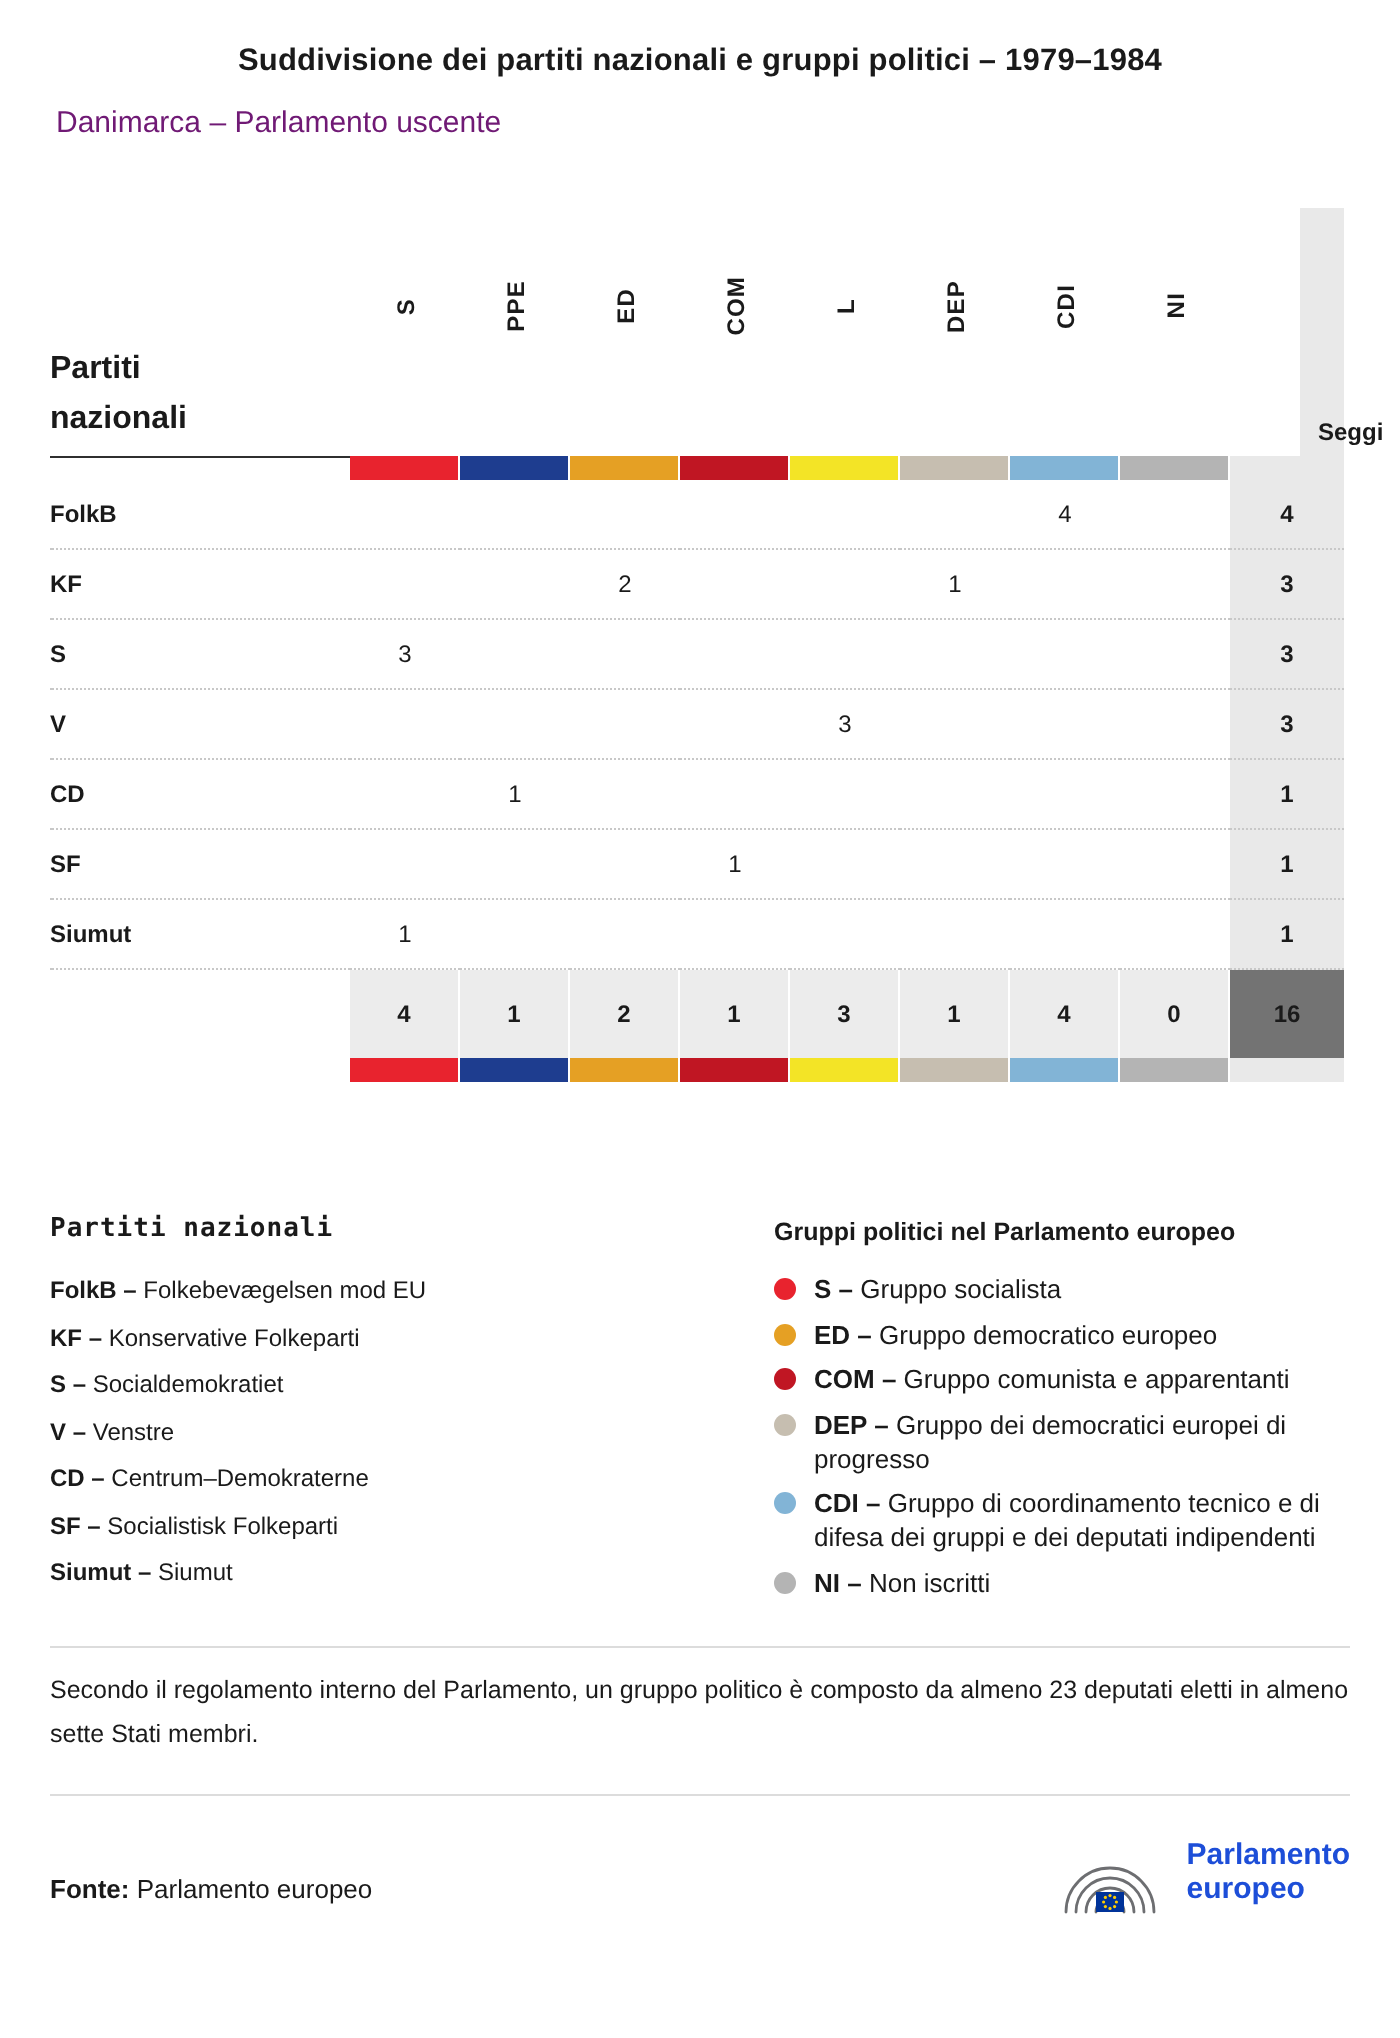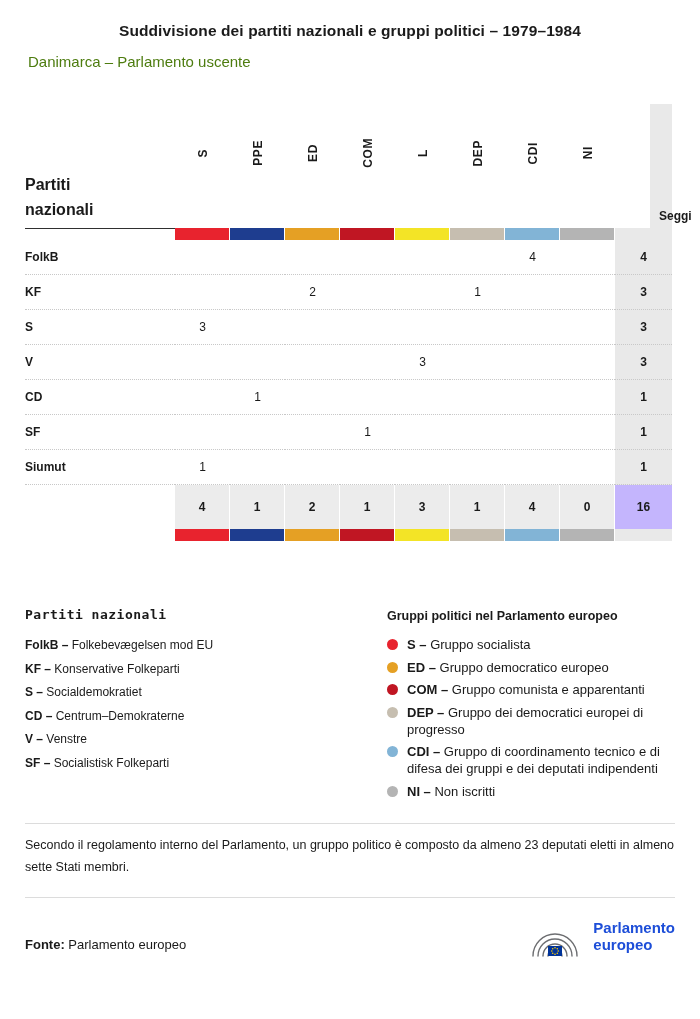--- a/index.html
+++ b/index.html
@@ -1,40 +1,40 @@
 <!DOCTYPE html>
 <html><head>
 <meta charset="utf-8">
 <style>
   * { box-sizing: border-box; }
   body { margin: 0; background: #fff; color: #1a1a1a; font-family: "Liberation Sans", sans-serif; }
   .page { width: 700px; height: 1019px; padding: 14px 25px 16px; overflow: hidden; position: relative; background: #fff; }
 
   h1.title { font-size: 15.5px; font-weight: 700; margin: 8px 0 0; letter-spacing: .1px; text-align: center; }
-  .subtitle { font-size: 15px; font-weight: 400; color: #4d7c0f; margin: 13px 0 0 3px; }
+  .subtitle { font-size: 15px; font-weight: 400; color: #701a75; margin: 13px 0 0 3px; }
 
   
   .grid { display: grid; grid-template-columns: 150px repeat(8, 55px) 57px; margin-top: 34px; }
   .cell { min-width: 0; }
   .h-cell { height: 124px; display: flex; align-items: center; justify-content: center; padding-bottom: 26px; }
   .vtext { writing-mode: vertical-rl; transform: rotate(180deg); font-size: 12px; font-weight: 700; letter-spacing: .6px; }
   .h-label-cell { align-items: flex-end; justify-content: flex-start; padding: 0; }
   .h-label { font-size: 16px; font-weight: 700; line-height: 1.6; white-space: pre-line; padding-bottom: 5px; }
   .seggi { background: #e9e9e9; }
   .seggi-h { align-items: flex-end; justify-content: flex-start; padding: 0 0 5px 9px; font-size: 12px; font-weight: 700; margin-left: 35px; }
   .bar-cell { height: 12px; border-right: 1px solid #fff; }
   .bar-label { background: transparent; border-right: none; border-top: 1px solid #2f2f2f; }
   .bar-label-bottom { background: transparent; border-right: none; }
   .seggi-bar { border-right: none; }
   .body-cell { height: 35px; display: flex; align-items: center; justify-content: center; font-size: 12px; border-bottom: 1px dotted #c8c8c8; }
   .party-cell { justify-content: flex-start; font-weight: 700; }
   .seats-cell { font-weight: 700; background: #e9e9e9; }
   .total-cell { height: 44px; display: flex; align-items: center; justify-content: center; font-size: 12px; font-weight: 700; background: #ececec; border-right: 1px solid #fff; }
   .total-label { background: transparent; border-right: none; }
-  .total-seats { background: #c4b5fd; border-right: none; }
+  .total-seats { background: #737373; border-right: none; }
 
   
   .legends { display: flex; margin-top: 66px; }
   .legend-left { flex: 0 0 362px; }
   .legend-right { flex: 1; }
   .legend-left h3 { font-family: "DejaVu Sans Mono", monospace; font-size: 13px; font-weight: 700; margin: 0 0 16px; letter-spacing: .5px; }
   .legend-right h3 { font-size: 12.5px; font-weight: 700; margin: 2px 0 13px; }
   .lp-item { font-size: 12px; margin-bottom: 9.5px; }
   .lp-item b, .lg-item b { font-weight: 700; }
   .lg-item { display: flex; font-size: 13px; line-height: 17px; margin-bottom: 5.5px; }
@@ -190,23 +190,24 @@
       <div class="cell bar-cell seggi seggi-bar"></div>
     </div>
 
   <div class="legends">
     <div class="legend-left">
       <h3>Partiti nazionali</h3>
       <div>
           <div class="lp-item"><b>FolkB –</b><span> Folkebevægelsen mod EU</span></div>
           <div class="lp-item"><b>KF –</b><span> Konservative Folkeparti</span></div>
           <div class="lp-item"><b>S –</b><span> Socialdemokratiet</span></div>
+          <div class="lp-item"><b>V –</b><span> Venstre</span></div>
           <div class="lp-item"><b>CD –</b><span> Centrum–Demokraterne</span></div>
-          <div class="lp-item"><b>V –</b><span> Venstre</span></div>
           <div class="lp-item"><b>SF –</b><span> Socialistisk Folkeparti</span></div>
+          <div class="lp-item"><b>Siumut –</b><span> Siumut</span></div>
         </div>
     </div>
     <div class="legend-right">
       <h3>Gruppi politici nel Parlamento europeo</h3>
       <div>
           <div class="lg-item">
             <span class="dot" style="background: rgb(232, 35, 46);"></span>
             <span class="lg-text"><b>S –</b><span> Gruppo socialista</span></span>
           </div>
           <div class="lg-item">

